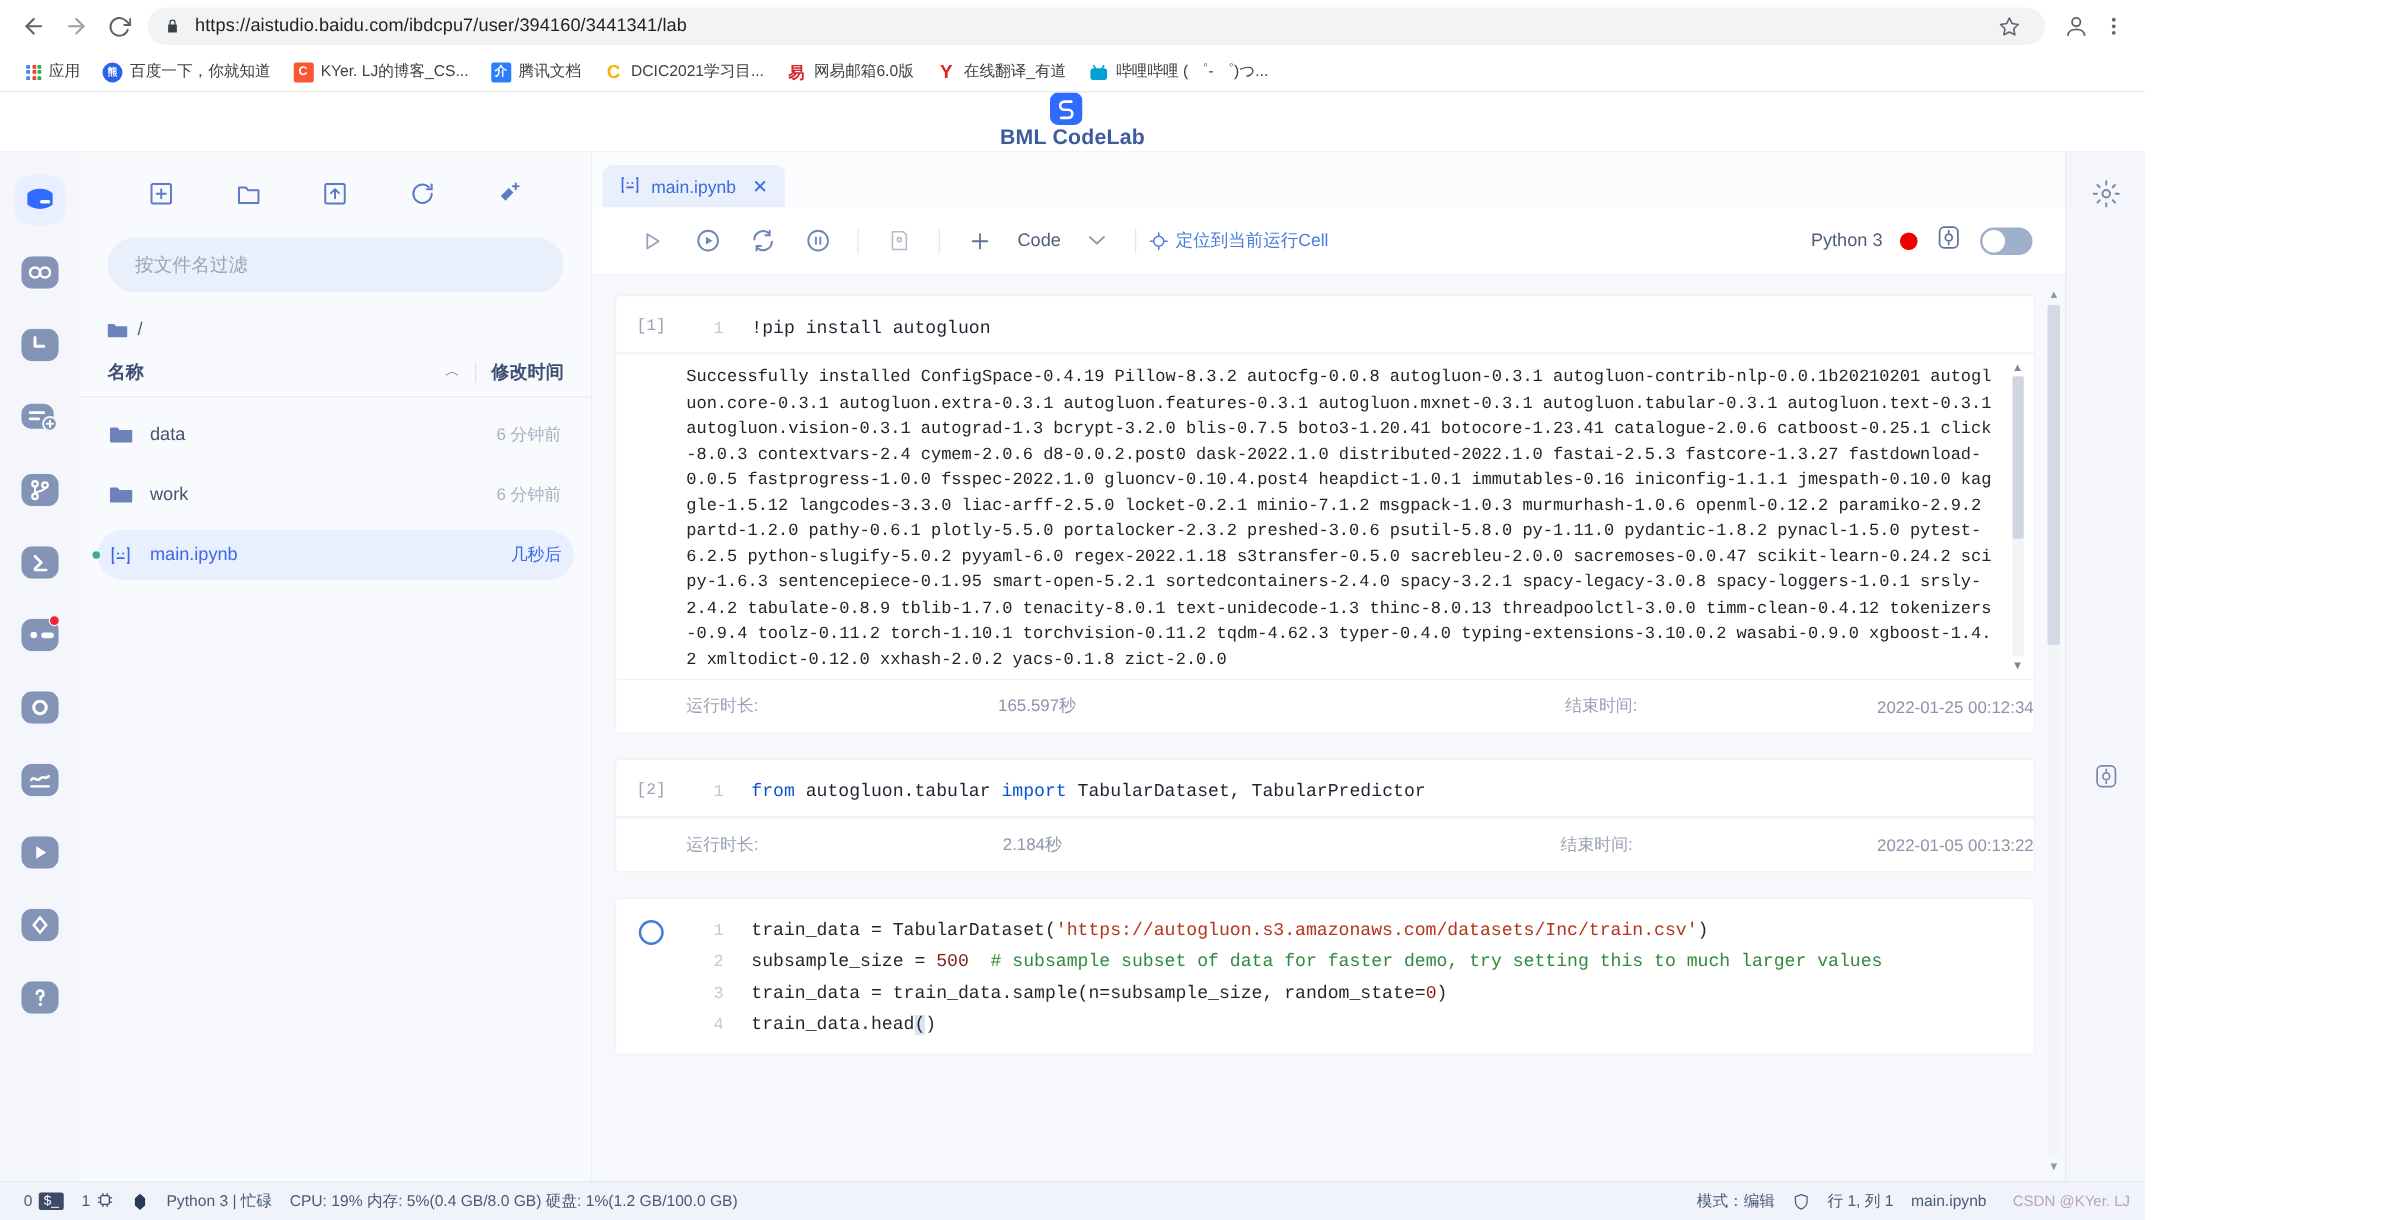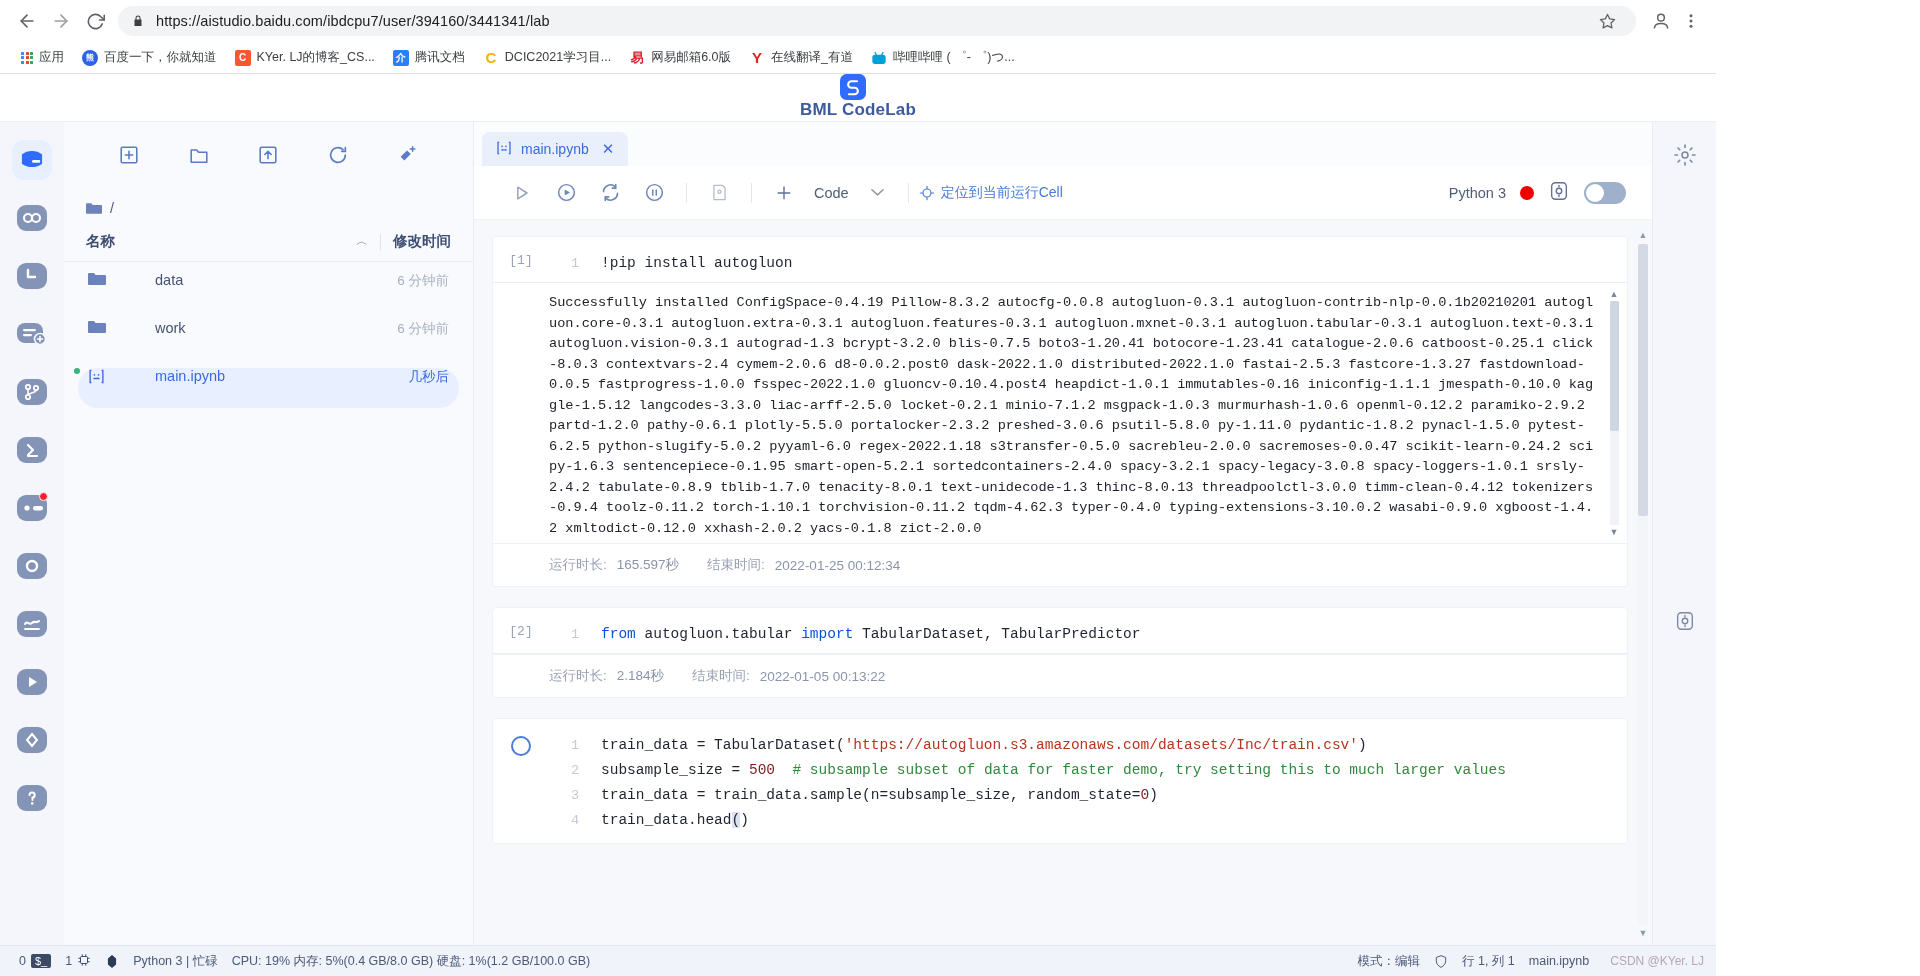--- a/index.html
+++ b/index.html
@@ -118,24 +118,23 @@
   .fp-colhead {
     display:flex; align-items:center; padding: 10px 22px 10px 22px;
     border-bottom: 1px solid #e8ecf3; font-size: 14.5px; color:#3f4f73;
   }
   .fp-colhead .name { font-weight: 600; font-family: Liberation Serif, serif; }
   .fp-colhead .sortarrow { margin-left:auto; margin-right: 12px; color:#6b7a99; font-size:12px;}
   .fp-colhead .divider { width:1px; height:16px; background:#dde3ee; margin-right:12px; }
   .fp-colhead .mtime { font-weight: 600; }
   .fp-list { padding: 10px 14px; }
   .fp-row {
-    display:flex; align-items:flex-start; height: 40px; padding: 0 10px;
+    display:flex; align-items:center; height: 40px; padding: 0 10px;
     border-radius: 20px; margin-bottom: 8px; font-size: 14.5px; color:#46536f;
     position: relative;
-    gap: 35px;
   }
   .fp-row.selected { background: #e8efff; color:#3b6ae0; }
   .fp-row .dot {
     position:absolute; left:-4px; width:6px; height:6px; border-radius:50%;
     background:#36b37e;
   }
   .fp-row .ico { width: 22px; margin-right: 10px; display:flex; align-items:center; }
   .fp-row .time { margin-left:auto; color:#a8b0c0; font-size:13.5px; }
   .fp-row.selected .time { color:#3b6ae0; }
 
@@ -210,21 +209,21 @@
   .out-scrollbar {
     position:absolute; right:6px; top:6px; bottom:6px; width:14px;
     display:flex; flex-direction:column; align-items:center;
   }
   .out-scrollbar .arrow { font-size:9px; color:#7b8699; line-height:10px;}
   .out-scrollbar .track { flex:1; width:9px; background:#f1f3f7; margin:2px 0; position:relative;}
   .out-scrollbar .thumb { position:absolute; top:0; left:0; width:9px; height:58%; background:#cfd6e2; border-radius:2px;}
 
   .cell-meta {
     border-top:1px solid #eef1f6; padding: 12px 0 12px 56px;
-    font-size:13.5px; color:#9aa3b5; display:flex; gap: 10px; align-items:center;
+    font-size:13.5px; color:#9aa3b5; display:flex; gap: 10px; align-items:center;justify-content:space-between;
   }
   .cell-meta .val { color:#8b94a8; }
 
   .nb-scrollbar-right {
     position:absolute; right:2px; top:10px; bottom:6px; width:14px;
     display:flex; flex-direction:column; align-items:center;
   }
   .nb-scrollbar-right .arrow { font-size:9px; color:#8d99ae; line-height:11px;}
   .nb-scrollbar-right .track { flex:1; width:10px; background:#f3f5f9; margin:3px 0; position:relative;}
   .nb-scrollbar-right .thumb { position:absolute; top:0; left:0; width:10px; height:40%; background:#d4dae5; border-radius:2px;}
@@ -488,20 +487,23 @@
             </svg>
         </span>
         <span class="fp-tb-btn">
           <svg width="22" height="22" viewBox="0 0 24 24" fill="none" stroke="#5b7bc4" stroke-width="1.7">
               <path d="M4 14l7-7 4 4-7 7z" fill="#5b7bc4" stroke="none"></path>
               <path d="M17 3v5M14.5 5.5h5" stroke-linecap="round"></path>
             </svg>
         </span>
       </div>
 
+      <div class="fp-search">
+        <input placeholder="按文件名过滤" style="">
+      </div>
 
       <div class="fp-breadcrumb">
         <svg width="16" height="13" viewBox="0 0 18 14">
             <path d="M0 2a1 1 0 0 1 1-1h5l1.6 2H17a1 1 0 0 1 1 1v8a1 1 0 0 1-1 1H1a1 1 0 0 1-1-1z" fill="#6b82ba"></path>
           </svg>
         <span>/</span>
       </div>
 
       <div class="fp-colhead">
         <span class="name">名称</span>

